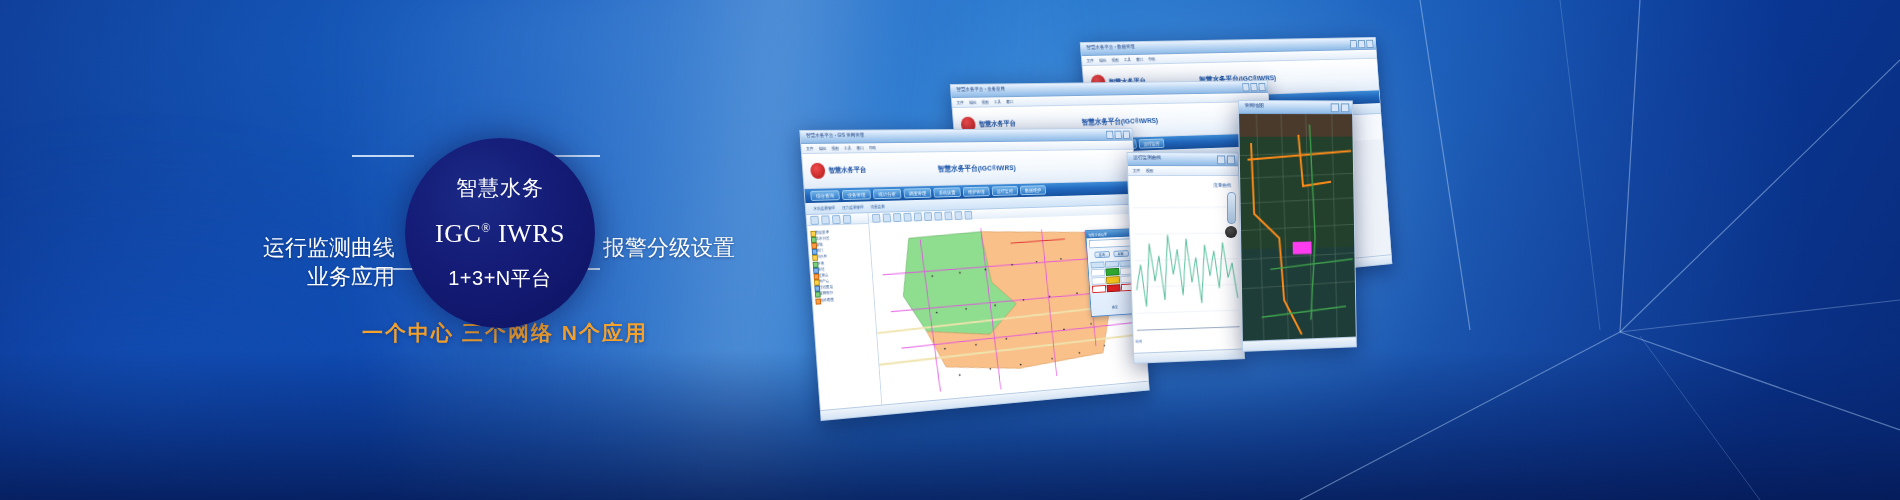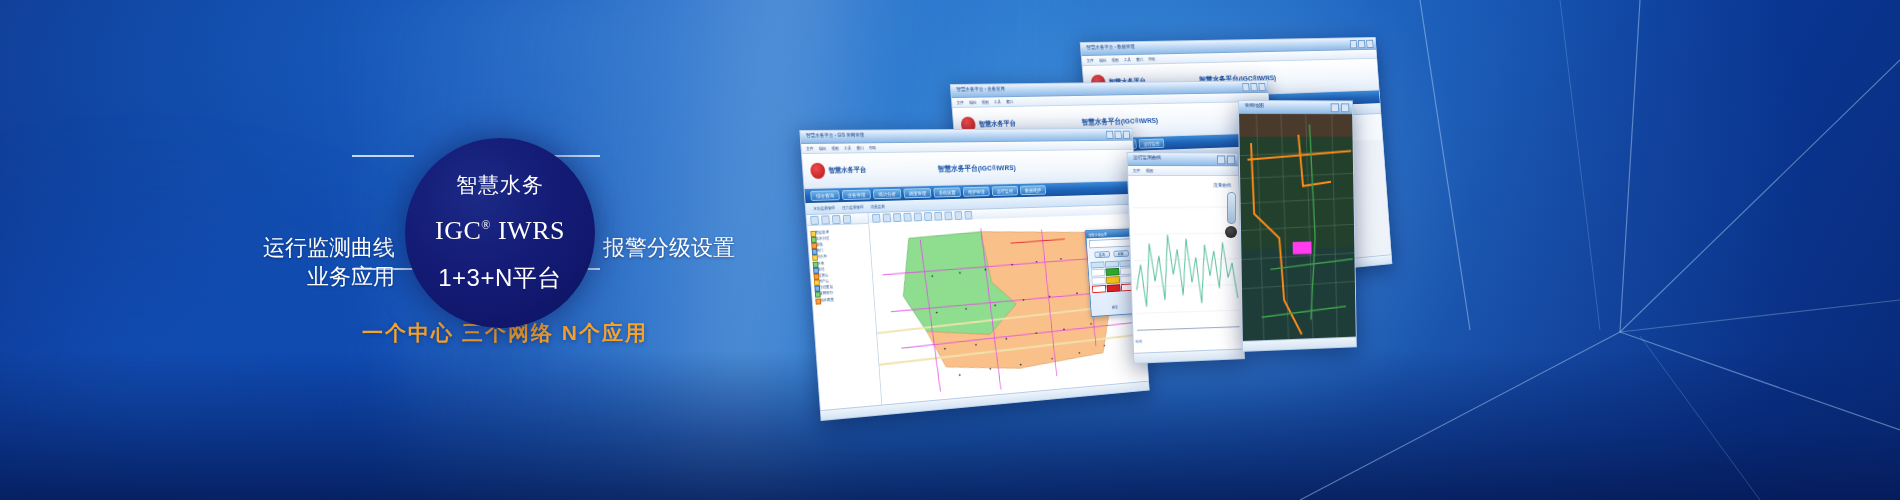--- a/index.html
+++ b/index.html
@@ -40,21 +40,21 @@
   .circle{
     position:absolute;left:405px;top:138px;width:190px;height:190px;border-radius:50%;
     background:radial-gradient(circle at 38% 30%, #1b2a86 0%, #141c77 42%, #0d1260 100%);
     box-shadow:0 0 34px rgba(8,14,70,.55);
     display:flex;flex-direction:column;align-items:center;justify-content:center;
     color:#fff;text-align:center;z-index:6;
   }
   .circle .c1{font-size:21px;letter-spacing:1px;line-height:1.1;margin-bottom:20px;}
   .circle .c2{font-size:26px;font-weight:400;letter-spacing:.5px;line-height:1.15;white-space:nowrap;font-family:Liberation Serif, serif;}
   .circle .c2 sup{font-size:12px;vertical-align:super;}
-  .circle .c3{font-size:24px;line-height:1.2;margin-top:18px;letter-spacing:.5px;}
+  .circle .c3{font-size:20px;line-height:1.2;margin-top:18px;letter-spacing:.5px;}
 
   
   .lbl{position:absolute;color:#ffffff;line-height:1.32;z-index:5;text-shadow:0 1px 3px rgba(3,20,70,.45);}
   .lbl div{white-space:nowrap;}
   .lbl.lt{left:180px;top:120px;width:215px;text-align:right;font-size:22px;}
   .lbl.lb{left:175px;top:233px;width:220px;text-align:right;font-size:22px;}
   .lbl.rt{left:603px;top:120px;font-size:22px;text-align:left;}
   .lbl.rb{left:603px;top:233px;font-size:22px;text-align:left;}
 
   .connector{position:absolute;height:2px;background:rgba(226,240,255,.85);z-index:4;}

